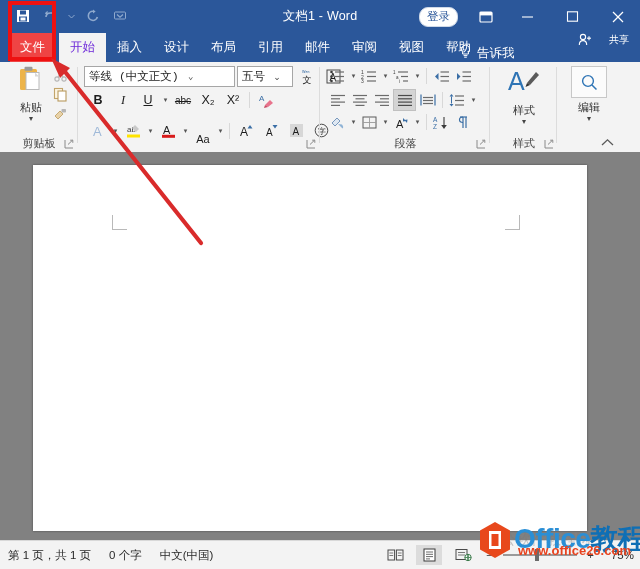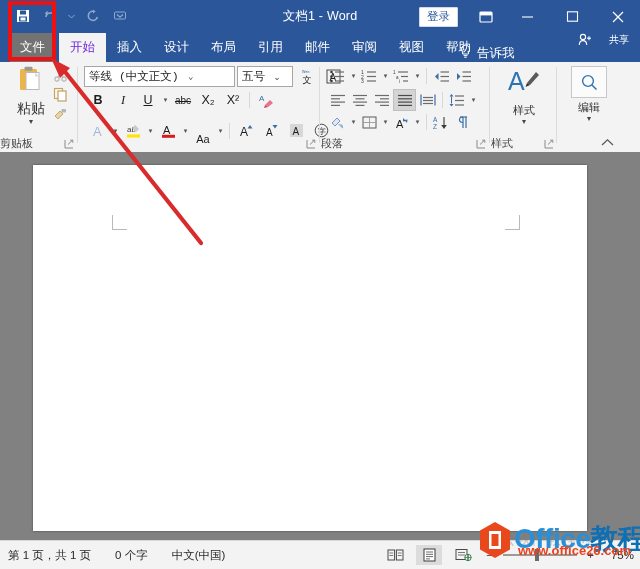--- a/index.html
+++ b/index.html
@@ -44,21 +44,21 @@
   }
 
   .signin {
     position: absolute; left: 419px; top: 7px;
     height: 18px; padding: 0 7px;
     border: 1px solid #cfd9e8;
     background: #ffffff;
     color: #2b579a;
     font-size: 11.5px;
     line-height: 17px;
-    border-radius: 1px;
+    border-radius: 9px;
   }
 
   .win-ctrls {
     position: absolute; right: 0; top: 0;
     height: 33px; display: flex; align-items: center;
   }
   .win-btn {
     width: 45px; height: 33px;
     display: flex; align-items: center; justify-content: center;
     color: #ffffff;
@@ -69,21 +69,21 @@
   .tabstrip {
     position: absolute; left: 0; top: 33px;
     width: 640px; height: 29px;
     background: #2b579a;
   }
   .file-tab {
     position: absolute; left: 10px; top: 0;
     width: 45px; height: 29px;
     line-height: 29px; text-align: center;
     color: #ffffff; font-size: 12.5px;
-    background: #737373;
+    background: #ef4444;
   }
   .tabs {
     position: absolute; left: 59px; top: 0;
     display: flex; align-items: flex-end; height: 29px;
   }
   .tab {
     height: 29px; line-height: 29px;
     padding: 0 11px;
     font-size: 12.5px; color: #ffffff;
     white-space: nowrap;
@@ -113,39 +113,39 @@
   .rgroup {
     position: absolute; top: 0; height: 90px;
   }
   .rgroup-sep {
     position: absolute; top: 5px;
     width: 1px; height: 76px;
     background: #dcdcdc;
   }
   .rgroup-label {
     position: absolute; bottom: 1px; left: 0;
-    width: 100%; 
+    width: 100%; text-align: center;
     font-size: 11px; color: #444;
   }
   .dialog-launcher {
     position: absolute; bottom: 2px;
     width: 11px; height: 11px;
     color: #7a7a7a; font-size: 9px;
     line-height: 11px; text-align: center;
   }
 
   
   .g-clip { left: 0; width: 78px; }
   .paste-big {
     position: absolute; left: 10px; top: 3px;
     width: 42px;
     display: flex; flex-direction: column; align-items: center;
   }
   .paste-label {
-    font-size: 14px; color: #333; margin-top: 1px;
+    font-size: 11px; color: #333; margin-top: 1px;
   }
   .paste-caret { font-size: 8px; color: #444; line-height: 7px; }
   .clip-small {
     position: absolute; left: 53px; top: 5px;
     display: flex; flex-direction: column; gap: 3px;
   }
   .clip-small .ic { width: 17px; height: 17px; }
 
   
   .g-font { left: 79px; width: 241px; }
@@ -250,21 +250,21 @@
   
   .statusbar {
     position: absolute; left: 0; bottom: 0;
     width: 640px; height: 28px;
     background: #f3f3f3;
     border-top: 1px solid #d8d8d8;
     font-size: 11.5px; color: #2a2a2a;
   }
   .sb-left {
     position: absolute; left: 8px; top: 0; height: 28px;
-    display: flex; align-items: center; gap: 24px;
+    display: flex; align-items: center; gap: 18px;
   }
   .sb-right {
     position: absolute; right: 6px; top: 0; height: 28px;
     display: flex; align-items: center; gap: 8px;
   }
   .viewbtn {
     width: 26px; height: 20px;
     display: flex; align-items: center; justify-content: center;
   }
   .viewbtn.sel { background: #dcdcdc; }

